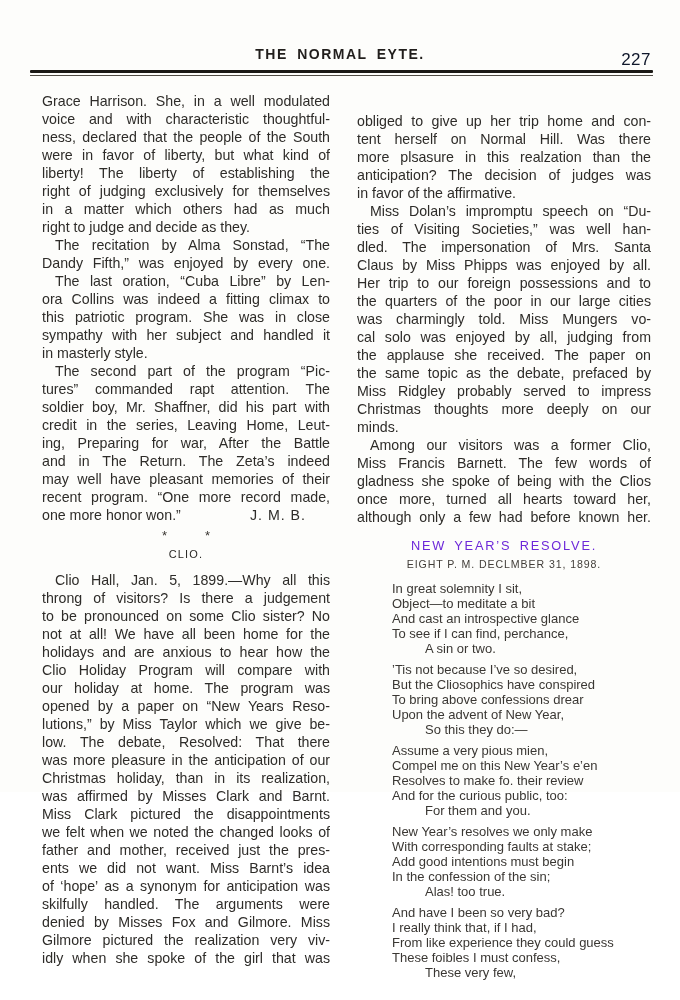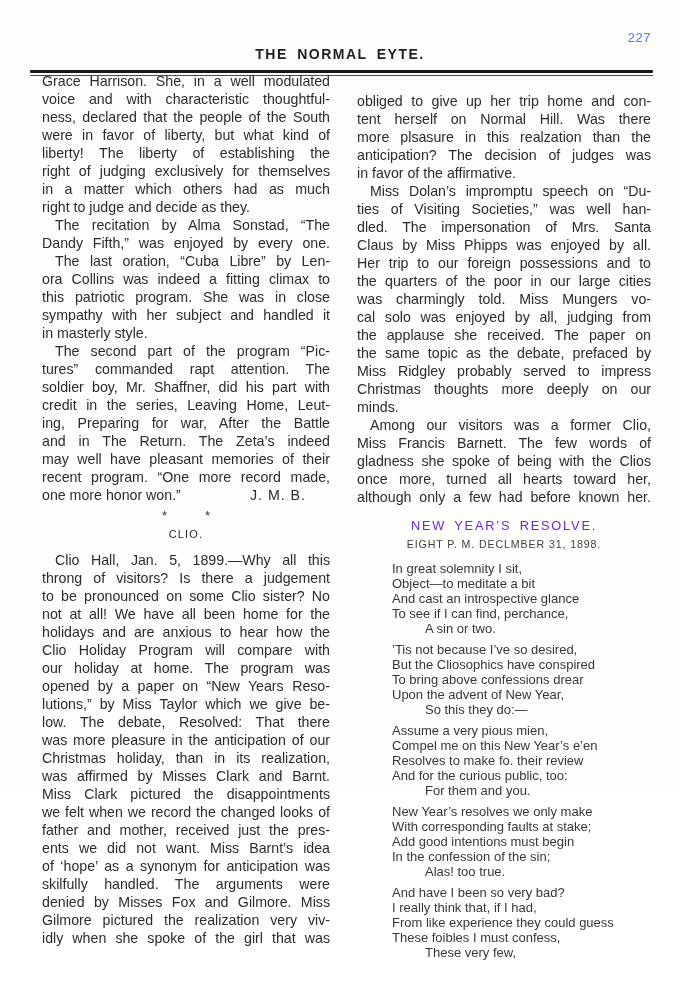--- a/index.html
+++ b/index.html
@@ -10,28 +10,28 @@
     background:#fdfdfb;
     font-family:Liberation Sans, sans-serif;
     color:#2e2c29;
   }
   .title {
     position:absolute; top:46px; left:0; right:0;
     text-align:center; font-size:14px; font-weight:bold;
     letter-spacing:1.5px; word-spacing:4px; color:#211e1c;
   }
   .pageno {
-    position:absolute; top:30px; right:29px;
-    font-size:13px; color:#3b82f6; letter-spacing:0.5px;
+    position:absolute; top:50px; right:29px;
+    font-size:17px; color:#0f172a; letter-spacing:0.5px;
   }
   .rule { position:absolute; top:70px; left:30px; right:27px; }
   .rule .thick { height:3px; background:#1a1815; border-radius:1px; }
   .rule .thin  { height:1px; background:#514c45; margin-top:2px; }
 
-  .columns { position:absolute; top:72px; left:42px; display:flex; gap:27px; }
+  .columns { position:absolute; top:92px; left:42px; display:flex; gap:27px; }
   .colleft  { width:288px; }
   .colright { width:294px;margin-top:20px; }
 
   .tblock { }
   .bline {
     font-size:14.2px; line-height:18px; height:18px;
     text-align:justify; text-align-last:justify; -moz-text-align-last:justify;
     color:#2e2c29; overflow:hidden; white-space:nowrap;
   }
   .bline.noj { text-align:left; text-align-last:left; -moz-text-align-last:left; }
@@ -112,21 +112,21 @@
           <div class="bline">holidays and are anxious to hear how the</div>
           <div class="bline">Clio Holiday Program will compare with</div>
           <div class="bline">our holiday at home.  The program was</div>
           <div class="bline">opened by a paper on “New Years Reso-</div>
           <div class="bline">lutions,” by Miss Taylor which we give be-</div>
           <div class="bline">low.  The debate, Resolved:  That there</div>
           <div class="bline">was more pleasure in the anticipation of our</div>
           <div class="bline">Christmas holiday, than in its realization,</div>
           <div class="bline">was affirmed by Misses Clark and Barnt.</div>
           <div class="bline">Miss Clark pictured the disappointments</div>
-          <div class="bline">we felt when we record the changed looks of</div>
+          <div class="bline">we felt when we noted the changed looks of</div>
           <div class="bline">father and mother, received just the pres-</div>
           <div class="bline">ents we did not want.  Miss Barnt’s idea</div>
           <div class="bline">of ‘hope’ as a synonym for anticipation was</div>
           <div class="bline">skilfully handled.  The arguments were</div>
           <div class="bline">denied by Misses Fox and Gilmore.  Miss</div>
           <div class="bline">Gilmore pictured the realization very viv-</div>
           <div class="bline">idly when she spoke of the girl that was</div>
         </div>
       </div>
     <div class="colright">

